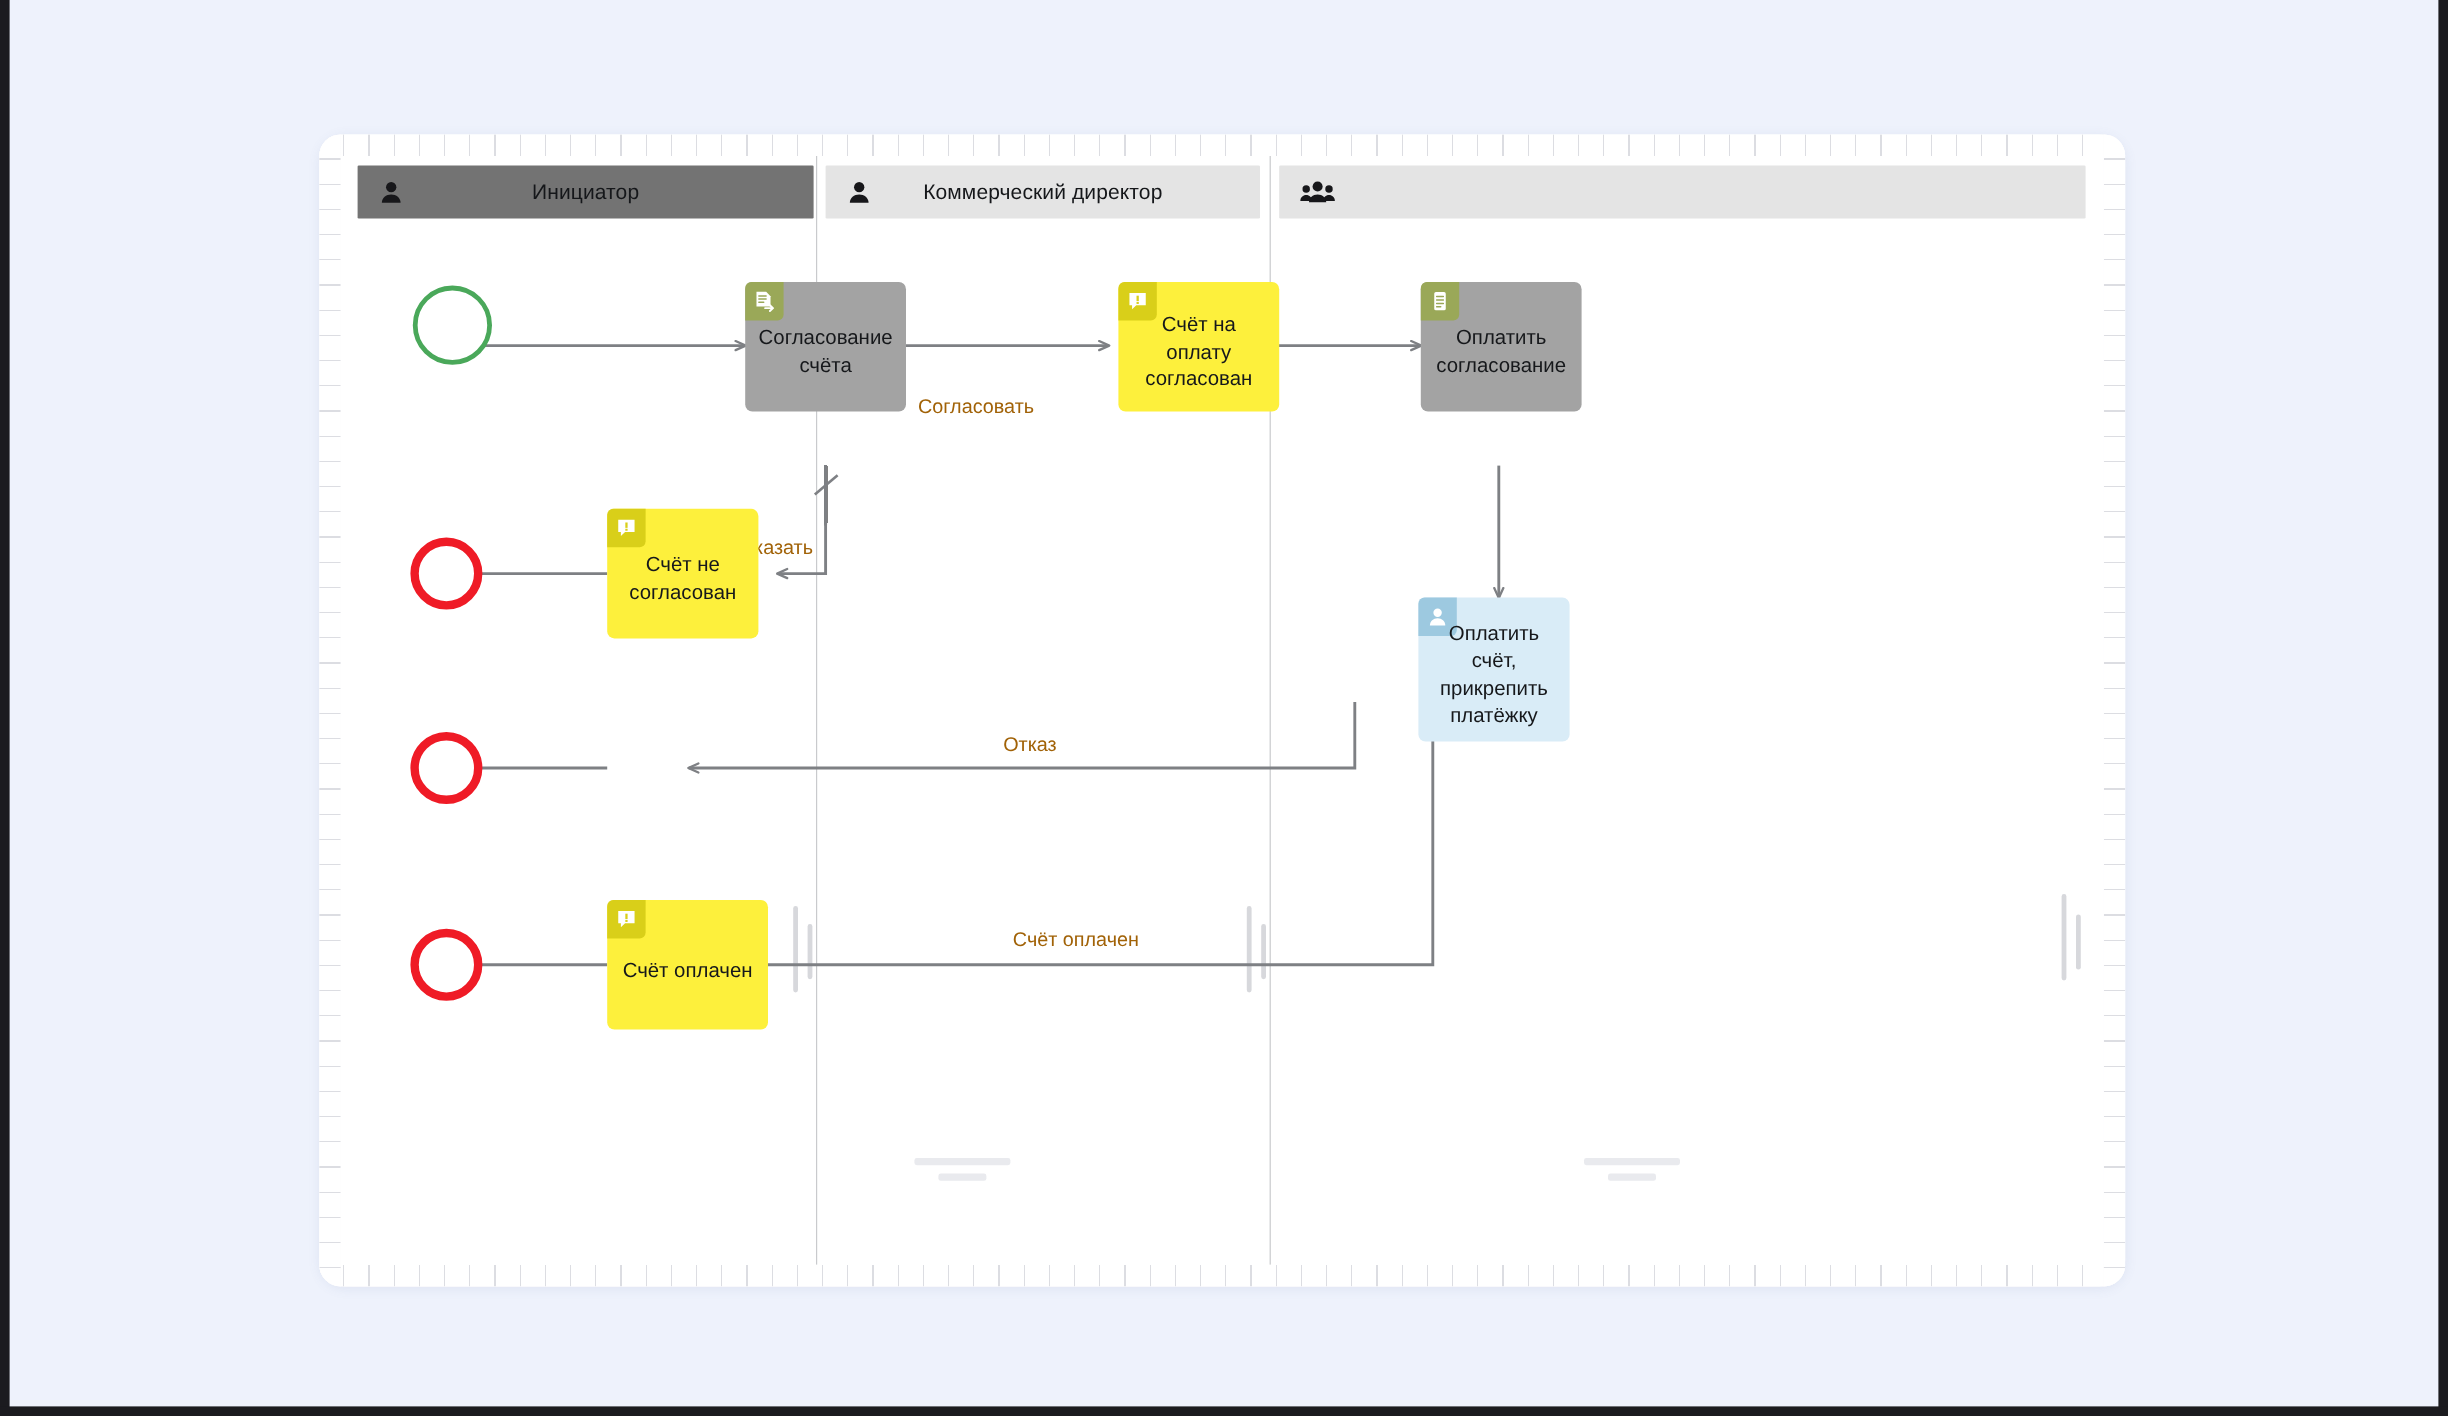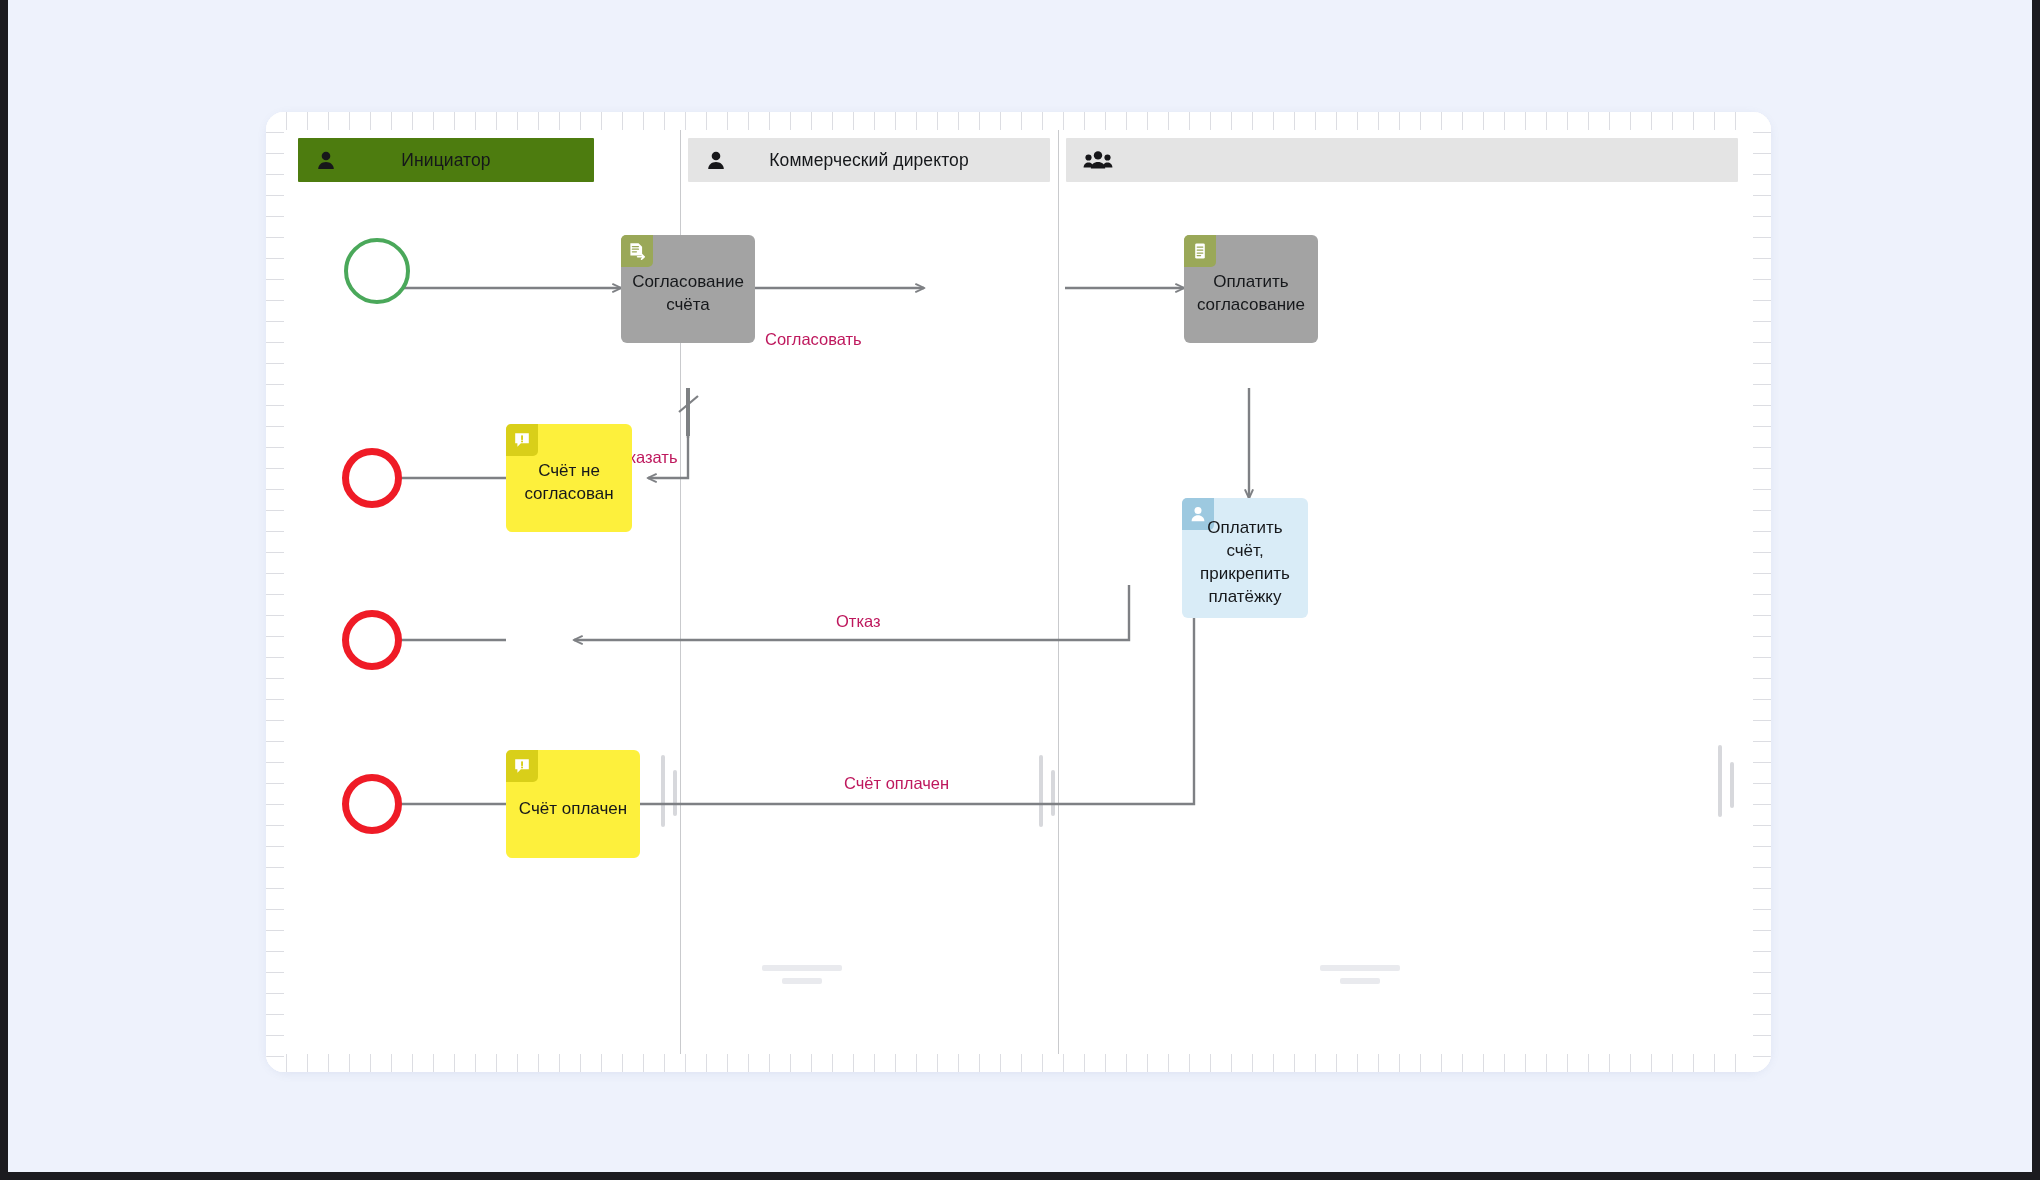--- a/index.html
+++ b/index.html
@@ -178,21 +178,21 @@
     background: #ffffff;
   }
   .circle-start { border: 4px solid #4aa85a; }
   .circle-end   { border: 7px solid #ef1b26; }
 
   
   #wires { position: absolute; left: 0; top: 0; width: 1469px; height: 924px; }
   .edge-label {
     position: absolute;
     font-size: 16.5px;
-    color: #be185d;
+    color: #a16207;
     white-space: nowrap;
     background: transparent;
   }
 
   
   .ghost-bar {
     position: absolute;
     background: #e9eaee;
     border-radius: 2px;
   }
@@ -223,21 +223,21 @@
 
     <div id="canvas">
 
       <div class="lane" style="left:0px; width:396px;"></div>
       <div class="lane" style="left:396px; width:378px;"></div>
       <div class="lane" style="left:774px; width:695px;"></div>
 
       <div class="lane-divider" style="left:396px;"></div>
       <div class="lane-divider" style="left:774px;"></div>
 
-      <div class="lane-head" style="left:14px; width:296px; background:#4d7c0f;justify-content:flex-end;">
+      <div class="lane-head" style="left:14px; width:380px; background:#737373;justify-content:flex-end;">
         <span class="lane-icon">
           <svg width="22" height="20" viewBox="0 0 22 20" aria-hidden="true">
             <circle cx="11" cy="6" r="4.3" fill="#17171a"></circle>
             <path d="M3.2 19c0-4.2 3.5-7 7.8-7s7.8 2.8 7.8 7z" fill="#17171a"></path>
           </svg>
         </span>
         <span class="lane-title">Инициатор</span>
       </div>
 
       <div class="lane-head" style="left:404px; width:362px; background:#e4e4e4;">
@@ -454,20 +454,30 @@
         <span class="badge">
           <svg width="20" height="20" viewBox="0 0 20 20" aria-hidden="true">
             <path d="M3.4 2.2h8.1l3.6 3.6v8.6H3.4z" fill="#ffffff"></path>
             <path d="M5.4 5.6h6M5.4 8.2h6M5.4 10.8h4" stroke="#9aa858" stroke-width="1.3" stroke-linecap="round"></path>
             <path d="M10.6 15.8h6.2M14.6 13.4l2.6 2.4-2.6 2.4" fill="none" stroke="#ffffff" stroke-width="1.6" stroke-linecap="round" stroke-linejoin="round"></path>
           </svg>
         </span>
         <span class="label">Согласование счёта</span>
       </div>
 
+      <div class="node event-yellow" style="left:648px; top:105px; width:134px; height:108px;">
+        <span class="badge">
+          <svg width="20" height="20" viewBox="0 0 20 20" aria-hidden="true">
+            <path d="M3.2 3.2h13.6v10.1H8.9l-3.5 3.4v-3.4H3.2z" fill="#ffffff"></path>
+            <rect x="9.1" y="5.4" width="1.9" height="4.5" fill="#d9cf19"></rect>
+            <rect x="9.1" y="10.6" width="1.9" height="1.7" fill="#d9cf19"></rect>
+          </svg>
+        </span>
+        <span class="label">Счёт на оплату согласован</span>
+      </div>
 
       <div class="node task-green" style="left:900px; top:105px; width:134px; height:108px;">
         <span class="badge">
           <svg width="20" height="20" viewBox="0 0 20 20" aria-hidden="true">
             <rect x="5.2" y="2.4" width="9.6" height="15.2" rx="1.4" fill="#ffffff"></rect>
             <path d="M7.2 6.0h5.6M7.2 9.0h5.6M7.2 12.0h5.6M7.2 14.6h3.4" stroke="#9aa858" stroke-width="1.25" stroke-linecap="round"></path>
           </svg>
         </span>
         <span class="label">Оплатить согласование</span>
       </div>

